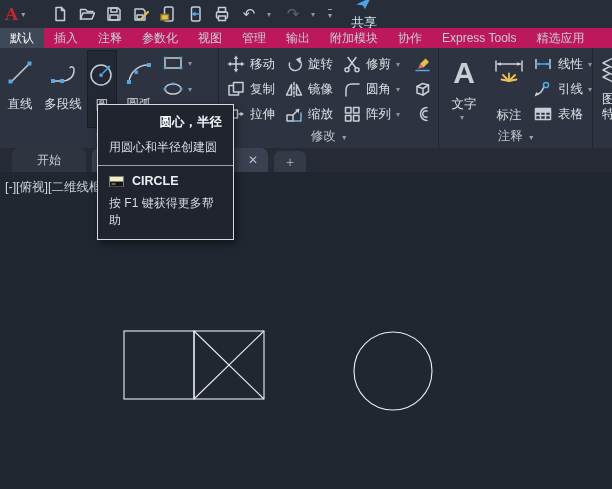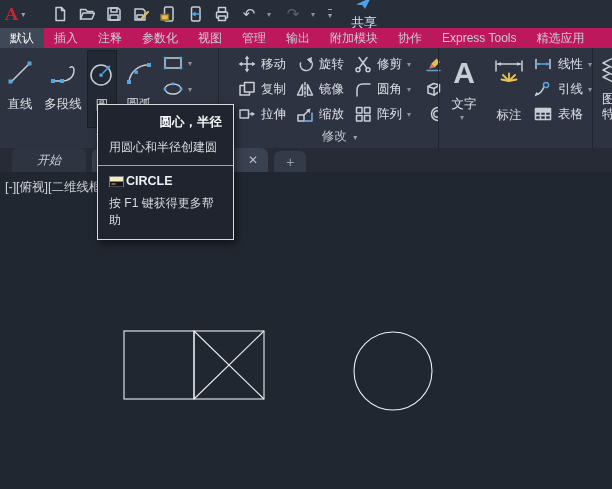--- a/index.html
+++ b/index.html
@@ -60,39 +60,39 @@
   .yl   { stroke:#ecc552; stroke-width:1.8; }
 
   .text-a { font-size:30px; font-weight:bold; color:#c9cdd4; line-height:1; }
 
   .layers-panel { position:absolute; left:594px; top:0; width:60px; height:100px; overflow:hidden; }
   .layers-lbl { position:absolute; left:8px; top:44px; color:#dde0e6; font-size:12.5px; line-height:15px; }
 
   
   .filetabs { position:absolute; top:148px; left:0; width:612px; height:24px; background:#262b35; }
   .ftab { position:absolute; top:0; height:24px; border-radius:7px 7px 0 0;
-    display:flex; align-items:center; justify-content:center; color:#c9ced6; cursor:pointer;font-style:italic; }
+    display:flex; align-items:center; justify-content:center; color:#c9ced6; cursor:pointer; }
   .ftab-start { left:12px; width:74px; background:#2e3440; }
   .ftab-drawing { left:92px; width:176px; background:#3a4150; justify-content:flex-end; padding-right:10px; }
   .close-x { color:#b9bfc8; font-size:12px; font-weight:bold; }
   .ftab-plus { left:274px; top:3px; width:32px; height:21px; background:#343b48;
     border-radius:6px 6px 0 0; color:#9aa1ab; font-size:14px; }
 
   
   .canvas { position:absolute; top:172px; left:0; width:612px; height:317px; background:#212731; }
   .vp-label { position:absolute; left:5px; top:7px; color:#d0d4da; font-size:12.5px; cursor:pointer; }
 
   
   .tooltip { position:absolute; left:97px; top:104px; width:137px; z-index:20;
     background:#1f242f; border:1px solid #d8dade; box-shadow:2px 3px 8px rgba(0,0,0,.55); }
   .tt-head { padding:9px 11px 9px; }
   .tt-title { font-weight:bold; font-size:12.5px; color:#f4f5f7;text-align:right; }
   .tt-desc { margin-top:8px; font-size:12px; color:#d7dade; }
   .tt-div { border-top:1px solid #9ea3ab; }
-  .tt-cmd { display:flex; align-items:center; gap:2px; padding:8px 11px 0; }
+  .tt-cmd { display:flex; align-items:center; gap:8px; padding:8px 11px 0; }
   .tt-cmd-label { font-weight:bold; font-size:12.5px; color:#eef0f3; }
   .tt-help { padding:7px 11px 10px; font-size:12px; color:#d7dade; }
 </style>
 </head>
 <body>
 
 <div>
 
   <div class="titlebar">
     <div class="logo">
@@ -243,21 +243,21 @@
           <rect class="grip" x="9.7" y="1.6" width="2.6" height="2.6"></rect>
           </svg>
         <span class="tiny-caret">▾</span>
       </div>
       <div class="panel-label">
         <span>绘图</span>
       </div>
     </div>
     <div class="vsep" style="left:218px;"></div>
 
-    <div class="abs" style="left:230px;top:0;width:219px;height:100px;">
+    <div class="abs" style="left:219px;top:0;width:219px;height:100px;">
 
       <div class="tool" style="left:8px;top:6px;">
         <svg class="ic" width="18" height="18" viewBox="0 0 18 18">
           <path d="M9,3 V15 M3,9 H15"></path>
           <polygon class="fl" points="9,0.5 6.8,4 11.2,4"></polygon>
             <polygon class="fl" points="9,17.5 6.8,14 11.2,14"></polygon>
           <polygon class="fl" points="0.5,9 4,6.8 4,11.2"></polygon>
             <polygon class="fl" points="17.5,9 14,6.8 14,11.2"></polygon>
           </svg>
         <span class="lbl">移动</span>
@@ -408,20 +408,24 @@
         <svg class="ic" width="20" height="16" viewBox="0 0 20 16">
           <rect x="2.5" y="2.5" width="15" height="11"></rect>
           <rect x="2.5" y="2.5" width="15" height="3.5" fill="#c9ced6" stroke="none"></rect>
           <line x1="2.5" y1="6" x2="17.5" y2="6"></line>
             <line x1="2.5" y1="9.5" x2="17.5" y2="9.5"></line>
           <line x1="7.5" y1="2.5" x2="7.5" y2="13.5"></line>
             <line x1="12.5" y1="2.5" x2="12.5" y2="13.5"></line>
           </svg>
         <span class="lbl">表格</span>
       </div>
+      <div class="panel-label">
+        <span>注释</span>
+        <span class="caret">▾</span>
+      </div>
     </div>
     <div class="vsep" style="left:592px;"></div>
 
     <div class="layers-panel">
       <div class="abs" style="left:4px;top:6px;cursor:pointer;">
         <svg class="ic" width="38" height="34" viewBox="0 0 38 34">
           <polygon points="19,16 33,23 19,30 5,23" fill="#2d3340"></polygon>
           <polygon points="19,9 33,16 19,23 5,16" fill="#2d3340"></polygon>
           <polygon points="19,2 33,9 19,16 5,9" fill="#2d3340"></polygon>
           </svg>

